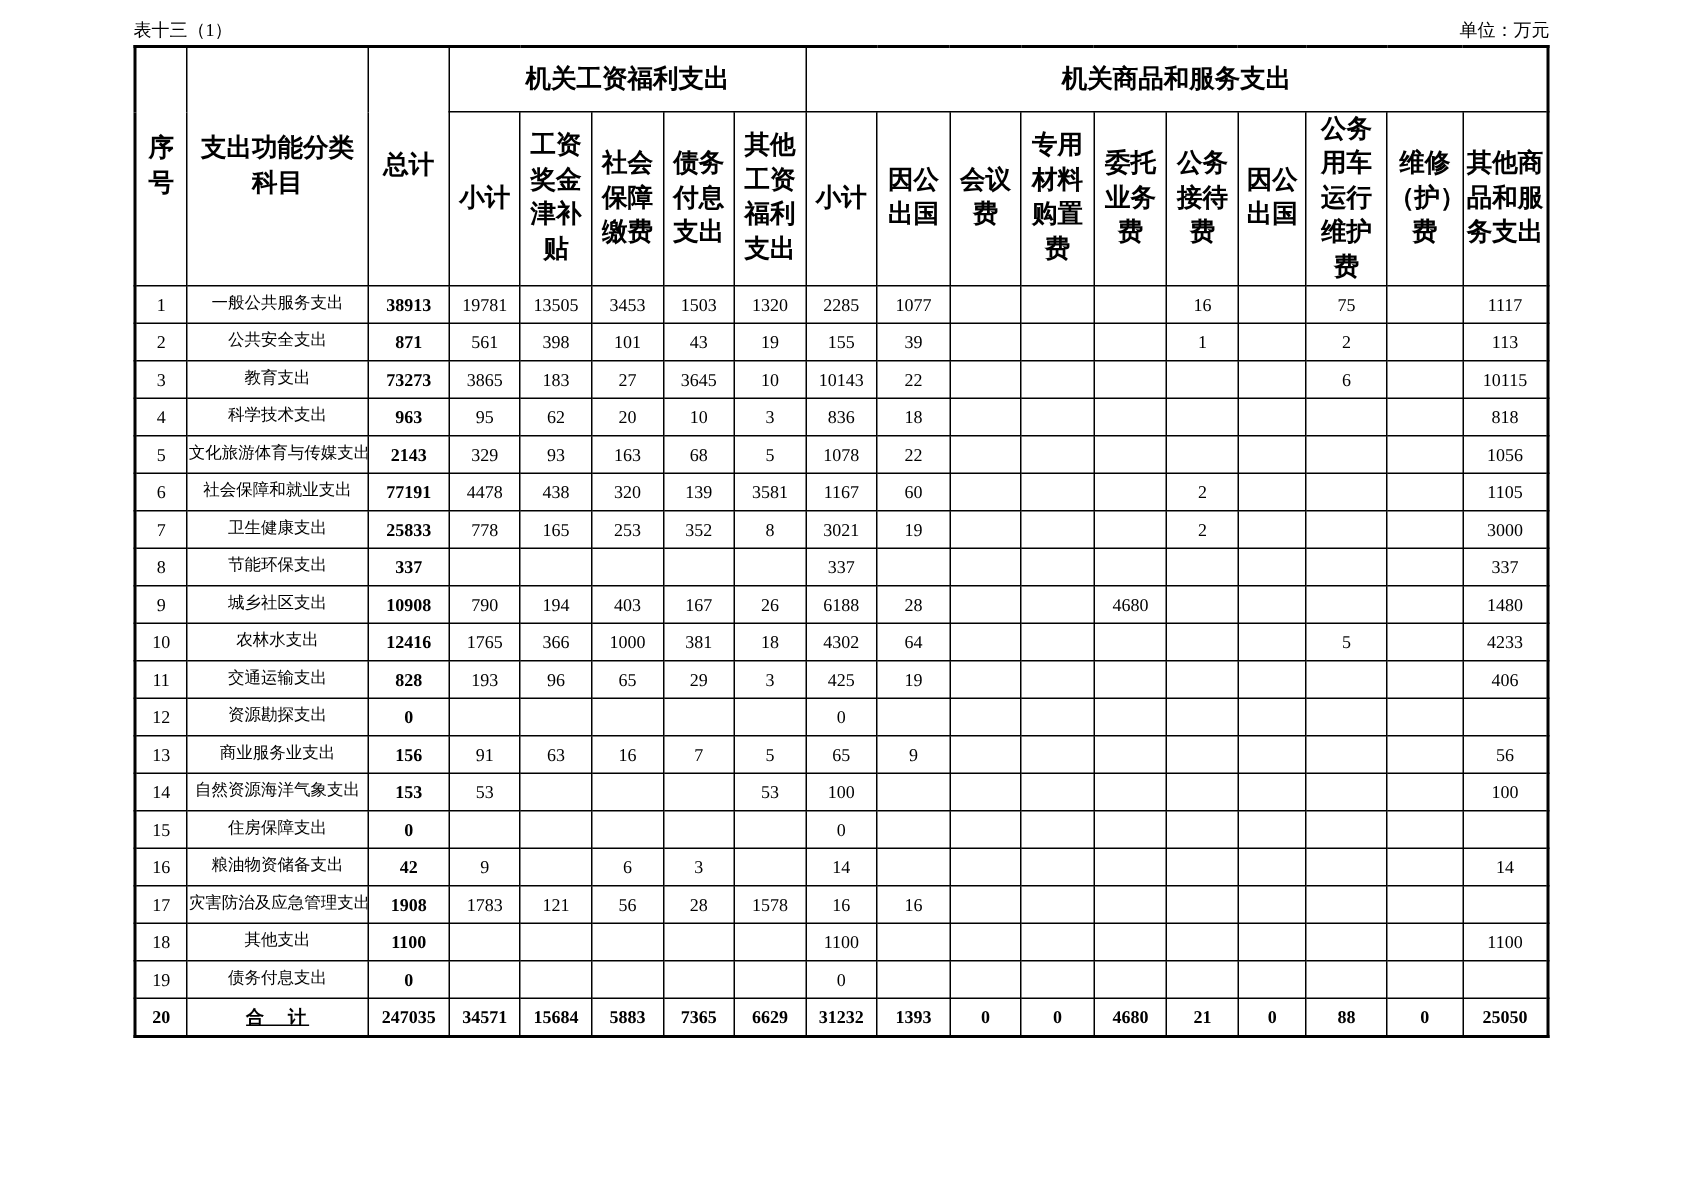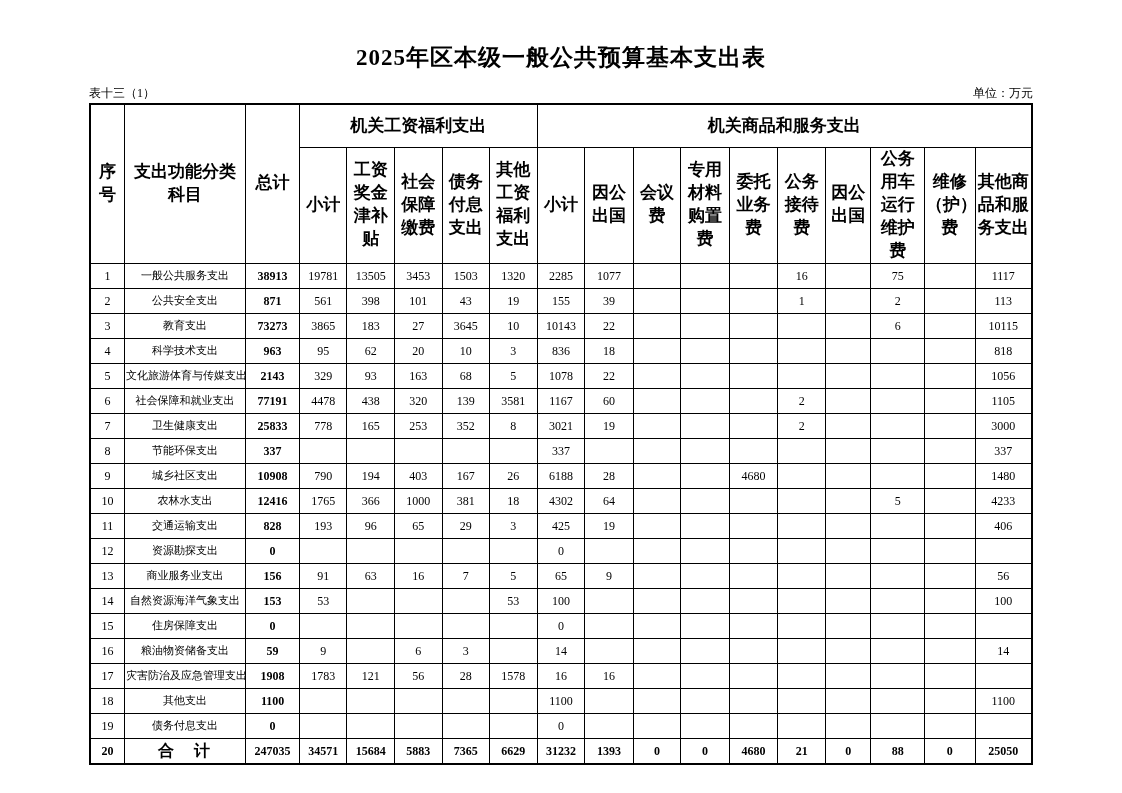--- a/index.html
+++ b/index.html
@@ -63,30 +63,30 @@
   td.c-name {
     text-align: left;
     padding-left: 3px;
     font-size: 11px;
     white-space: nowrap;
   }
   td.c-total { font-weight: bold; font-family: Liberation Serif, serif; }
   tr.total-row td { font-weight: bold; }
   tr.total-row td.c-name {
     text-align: center;
-    font-size: 16px;
+    font-size: 12px;
     letter-spacing: 2px;
+    text-decoration: underline;
   }
 </style>
 </head>
 <body>
 
 <div class="page">
 
-  <h1 class="title">2025年区本级一般公共预算基本支出表</h1>
 
   <div class="meta-row">
     <span>表十三（1）</span>
     <span>单位：万元</span>
   </div>
 
   <table class="budget">
     <colgroup>
       <col style="width:34px">
       <col style="width:120px">
@@ -430,21 +430,21 @@
           <td class="c-num"></td>
           <td class="c-num"></td>
           <td class="c-num"></td>
           <td class="c-num"></td>
           <td class="c-num"></td>
           <td class="c-num"></td>
         </tr>
         <tr>
           <td class="c-no">16</td>
           <td class="c-name">粮油物资储备支出</td>
-          <td class="c-num c-total">59</td>
+          <td class="c-num c-total">42</td>
           <td class="c-num">9</td>
           <td class="c-num"></td>
           <td class="c-num">6</td>
           <td class="c-num">3</td>
           <td class="c-num"></td>
           <td class="c-num">14</td>
           <td class="c-num"></td>
           <td class="c-num"></td>
           <td class="c-num"></td>
           <td class="c-num"></td>

